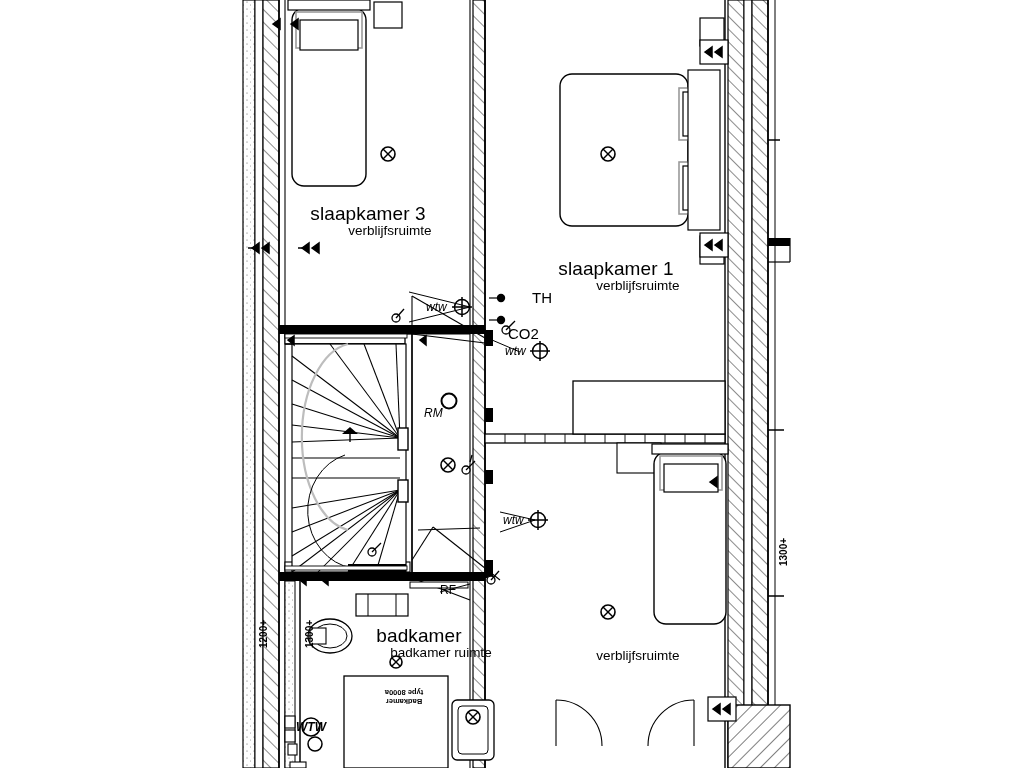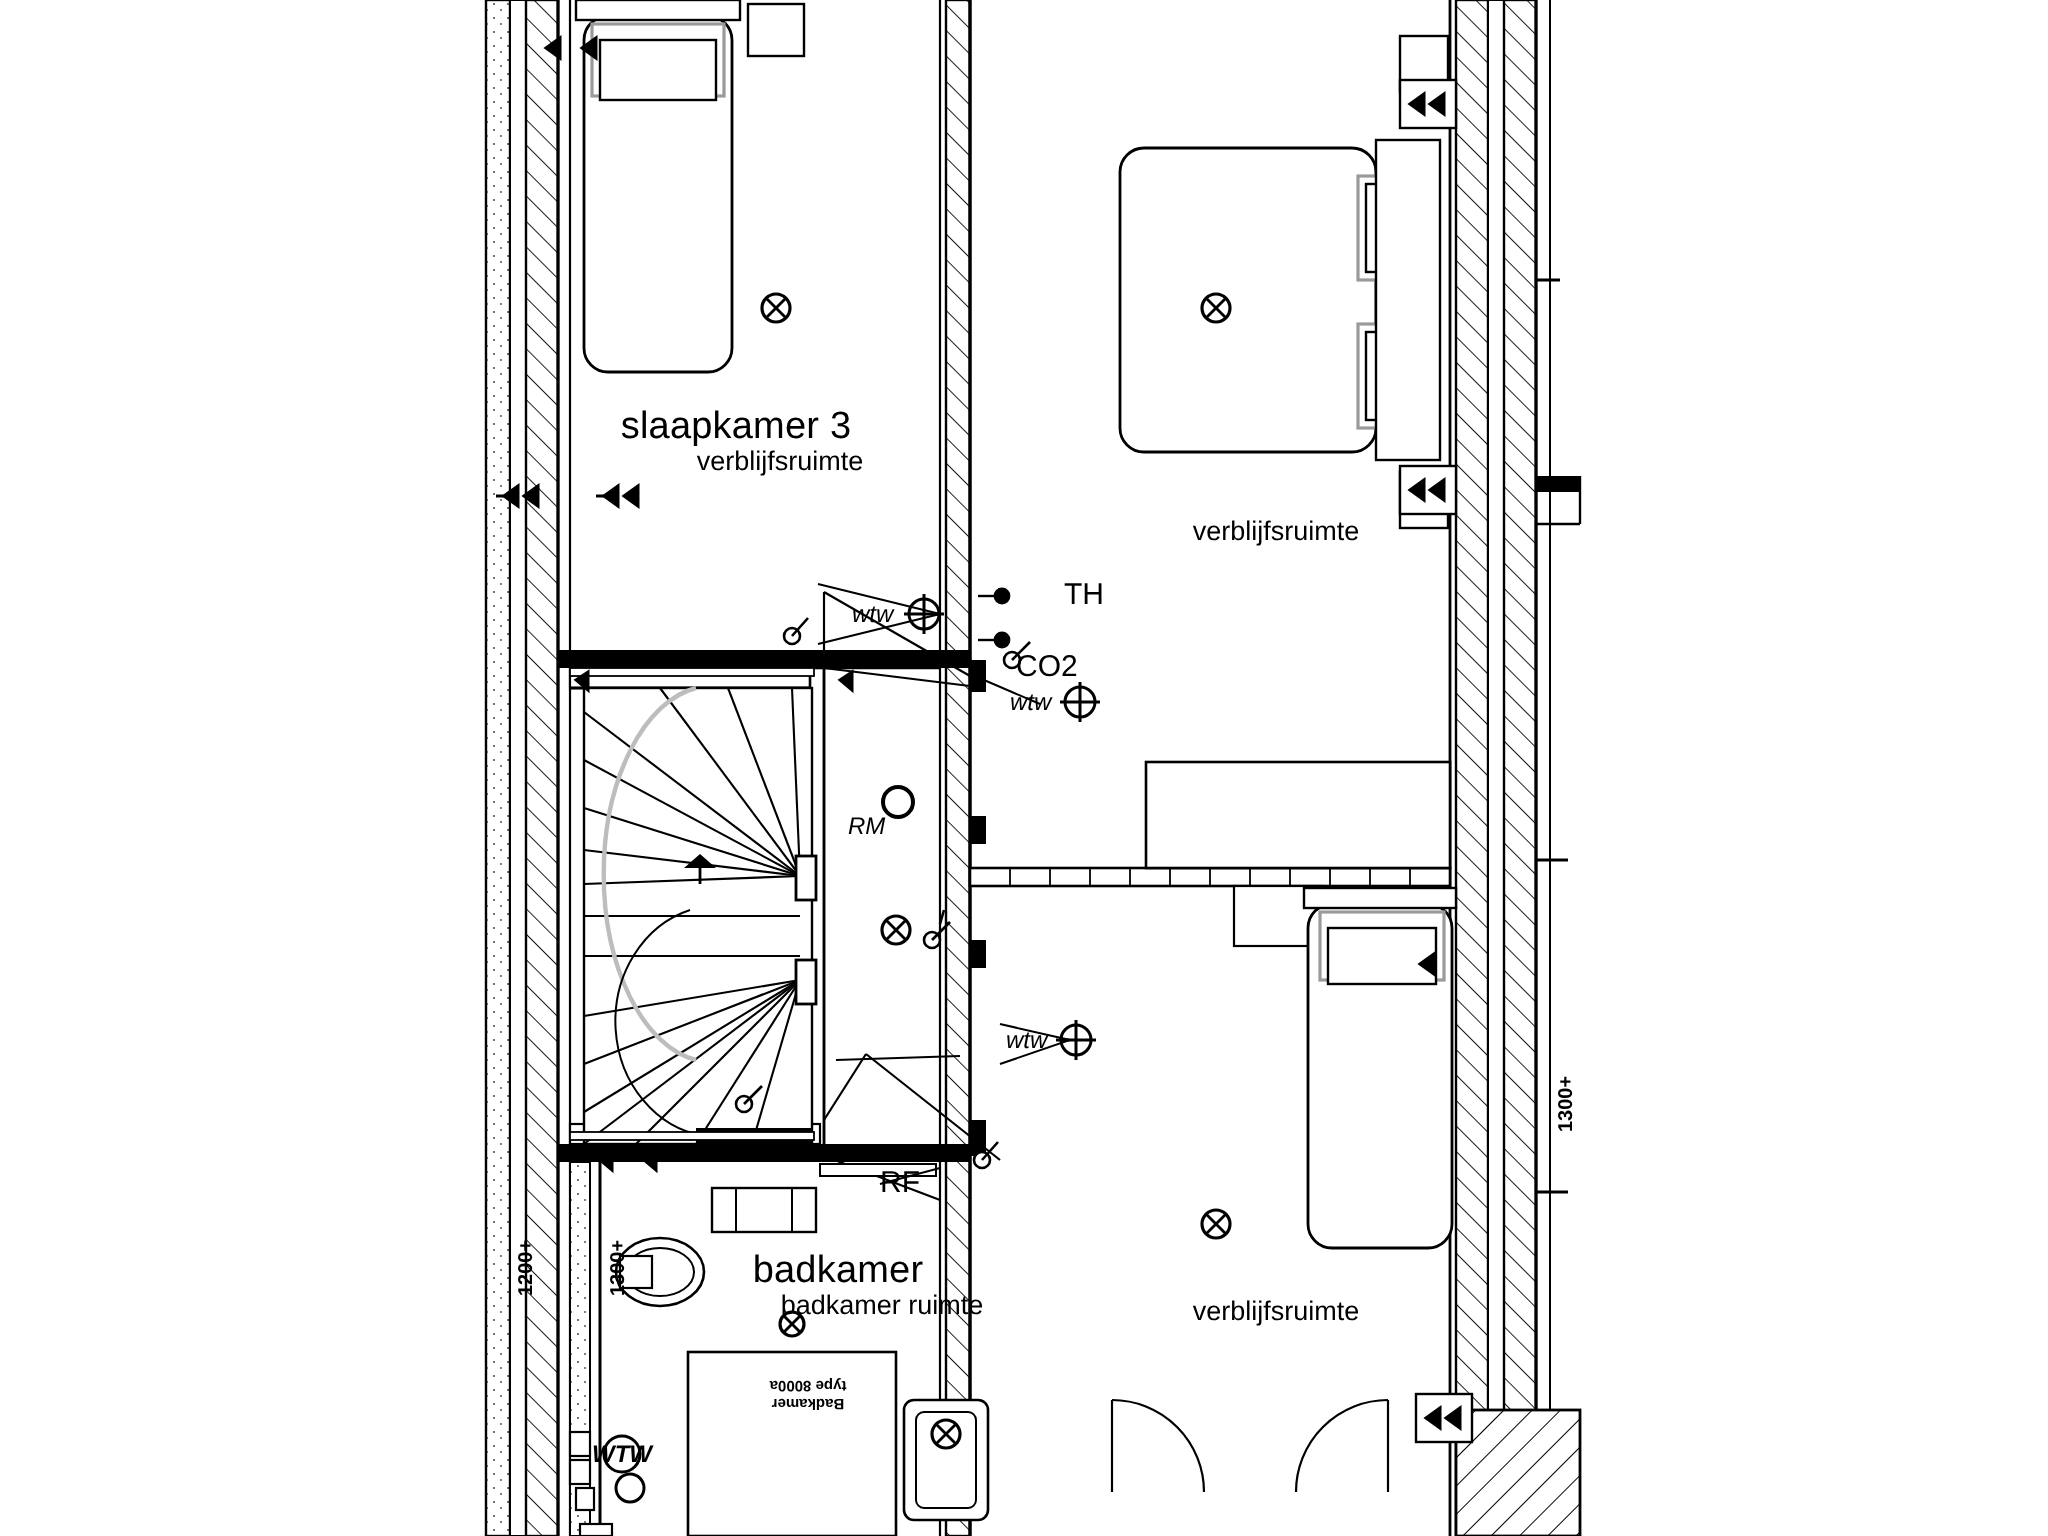--- a/index.html
+++ b/index.html
@@ -347,20 +347,21 @@
       <line x1="768" y1="140" x2="780" y2="140"></line>
     </g>
   </svg>
 
   <div class="roomlabel" style="left:286px;top:204px;width:164px;text-align:center;">
     <div class="rl-main">slaapkamer 3</div>
     <div class="rl-sub">verblijfsruimte</div>
   </div>
 
   <div class="roomlabel" style="left:516px;top:259px;width:200px;">
+    <div class="rl-main">slaapkamer 1</div>
     <div class="rl-sub">verblijfsruimte</div>
   </div>
 
   <div class="roomlabel" style="left:516px;top:649px;width:200px;">
     <div class="rl-sub">verblijfsruimte</div>
   </div>
 
   <div class="roomlabel" style="left:319px;top:626px;width:200px;">
     <div class="rl-main">badkamer</div>
     <div class="rl-sub">badkamer ruimte</div>
@@ -369,21 +370,21 @@
   <div class="tag small" style="left:426px;top:300px;">wtw</div>
   <div class="tag small" style="left:505px;top:344px;">wtw</div>
   <div class="tag small" style="left:503px;top:513px;">wtw</div>
   <div class="tag small" style="left:296px;top:720px;font-weight:bold;">WTW</div>
 
   <div class="tag" style="left:532px;top:289px;font-size:15px;">TH</div>
   <div class="tag" style="left:508px;top:325px;font-size:15px;">CO2</div>
 
   <div class="tag small" style="left:424px;top:406px;">RM</div>
 
-  <div class="tag" style="left:440px;top:583px;font-size:15px;">RF</div>
+  <div class="tag" style="left:440px;top:583px;font-size:12px;">RF</div>
 
   <div class="rot180" style="left:372px;top:688px;width:64px;">
     <span>Badkamer</span><br>
     <span>type 8000a</span>
   </div>
 
   <div class="vtag" style="left:258px;top:648px;transform:rotate(-90deg);">1200+</div>
   <div class="vtag" style="left:304px;top:648px;transform:rotate(-90deg);">1300+</div>
   <div class="vtag" style="left:778px;top:566px;transform:rotate(-90deg);">1300+</div>
 

